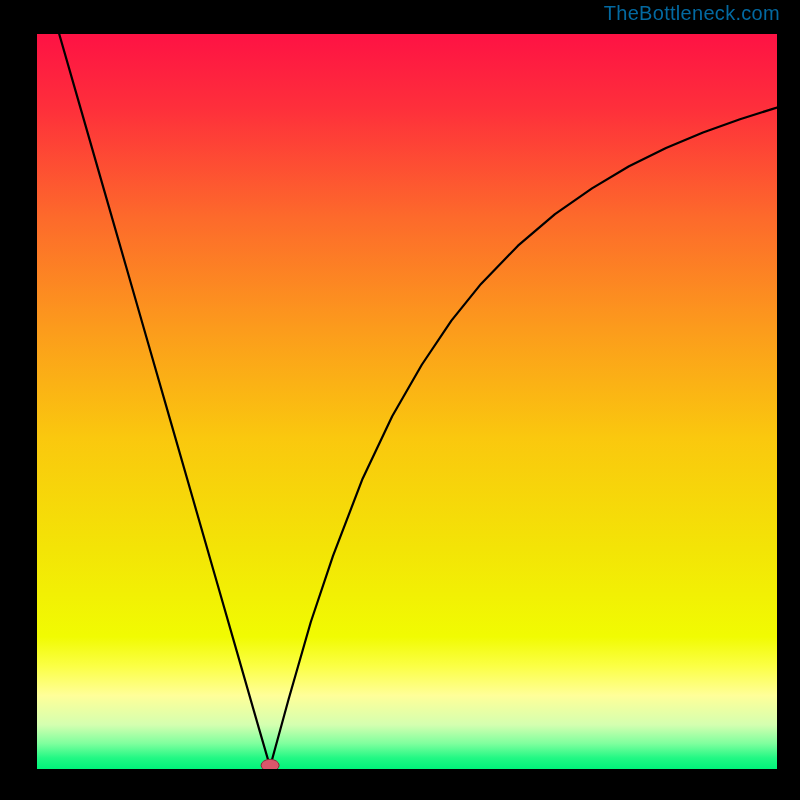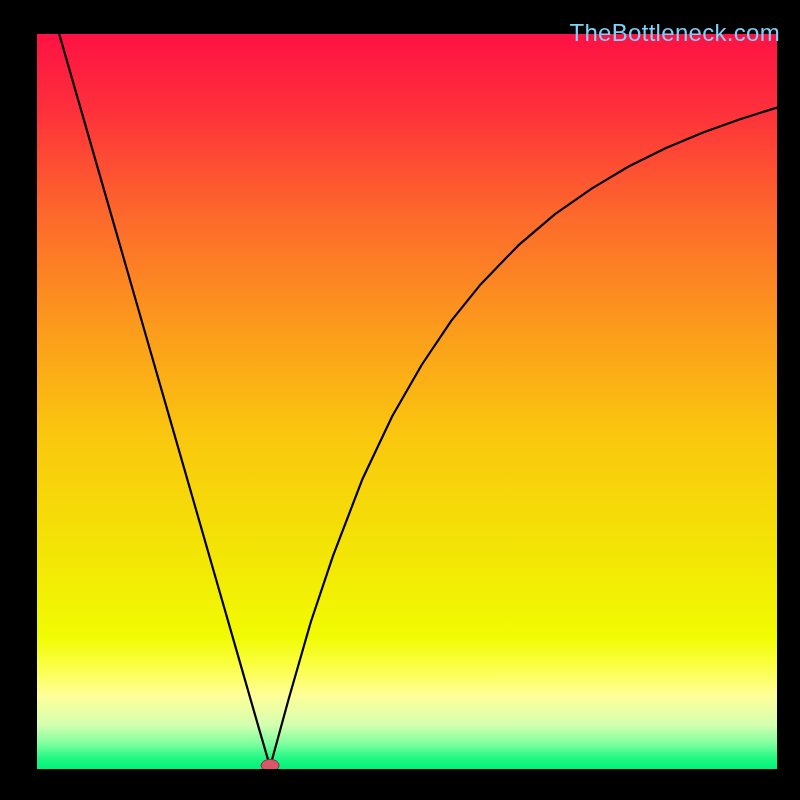--- a/index.html
+++ b/index.html
@@ -18,24 +18,24 @@
     width: 800px;
     height: 800px;
     background: #000000;
   }
   .plot-area {
     position: absolute;
     background: #000;
   }
   .watermark {
     position: absolute;
-    top: 19px;
+    top: 2px;
     right: 20px;
-    color: #7dd3fc;
-    font-size: 24px;
+    color: #0369a1;
+    font-size: 20px;
     font-weight: 500;
     letter-spacing: 0.3px;
   }
   svg { display: block; }
 </style>
 </head>
 <body>
 
 <div class="canvas">
   <div class="plot-area" id="plot-area" style="left: 37px; top: 34px; width: 740px; height: 735px;">

